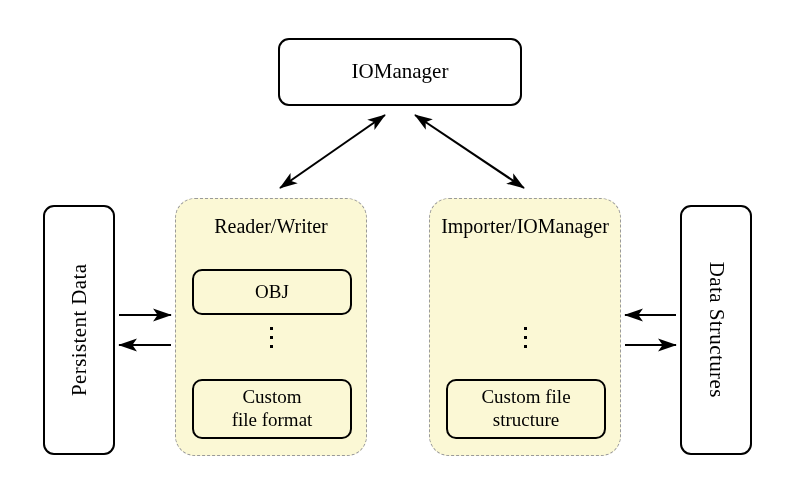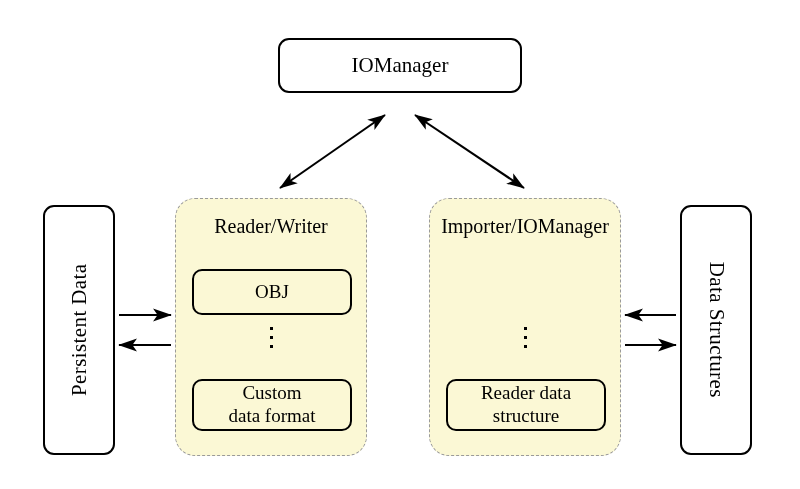--- a/index.html
+++ b/index.html
@@ -41,21 +41,21 @@
     justify-content: center;
     text-align: center;
     line-height: 1.12;
   }
 
   
   #io-manager {
     left: 278px;
     top: 38px;
     width: 244px;
-    height: 55px;
+    height: 68px;
     font-size: 21px;
   }
 
   
   .side-box {
     width: 72px;
     height: 250px;
     top: 205px;
   }
   #persistent-data { left: 43px; }
@@ -107,21 +107,21 @@
     text-align: center;
     font-size: 19px;
     line-height: 1.2;
   }
   .inner-top {
     top: 70px;
     height: 46px;
   }
   .inner-bottom {
     top: 180px;
-    height: 52px;
+    height: 60px;
   }
 
   
   .vdots {
     position: absolute;
     top: 128px;
     left: 0;
     width: 100%;
     display: flex;
     flex-direction: column;
@@ -195,36 +195,36 @@
 
     <div class="vdots">
       <span class="dot"></span>
       <span class="dot"></span>
       <span class="dot"></span>
     </div>
 
     <div class="inner-box inner-bottom">
       <span>
         <span>Custom</span><br>
-        <span>data format</span>
+        <span>file format</span>
       </span>
     </div>
   </div>
 
   <div class="group" id="group-importer-exporter">
     <div class="group-title">Importer/IOManager</div>
 
 
     <div class="vdots">
       <span class="dot"></span>
       <span class="dot"></span>
       <span class="dot"></span>
     </div>
 
     <div class="inner-box inner-bottom">
       <span>
-        <span>Reader data</span><br>
+        <span>Custom file</span><br>
         <span>structure</span>
       </span>
     </div>
   </div>
 
 </div>
 
 </body></html>

